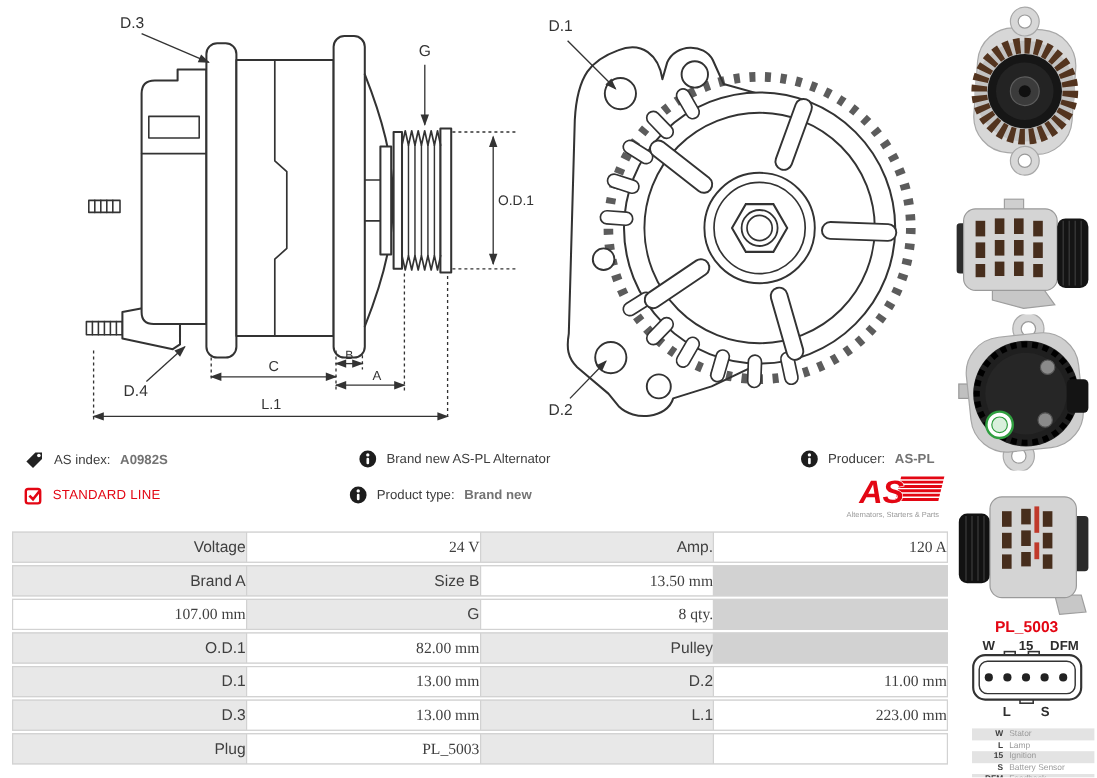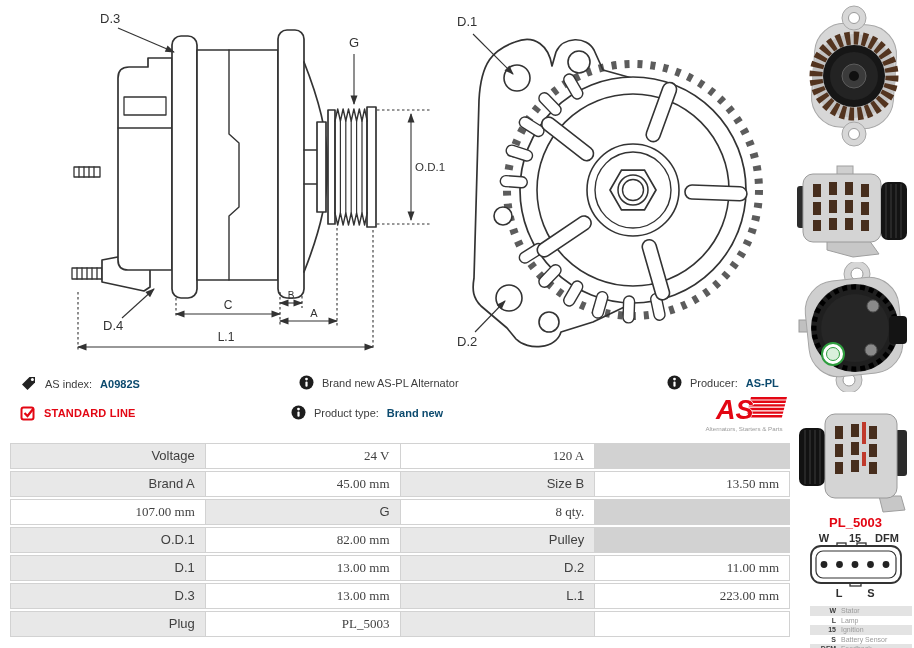--- a/index.html
+++ b/index.html
@@ -5,29 +5,29 @@
   html,body { margin:0; padding:0; background:#fff; }
   .page {
     position:relative; width:914px; height:648px; background:#ffffff;
     font-family:"Liberation Sans", sans-serif; overflow:hidden;
   }
   .abs { position:absolute; }
 
   
   .info-item { position:absolute; display:flex; align-items:center; gap:8px;
                font-size:11px; color:#3d3d3d; white-space:nowrap; }
-  .info-item b { color:#0c4a6e; }
-  .red-bold { color:#e30613; font-weight:bold; letter-spacing:.2px; }
+  .info-item b { color:#737373; }
+  .red-bold { color:#e30613; font-weight:normal; letter-spacing:.2px; }
 
   
   .spec-table { position:absolute; left:10px; top:443px; width:780px; }
   .spec-row { display:grid; grid-template-columns:1fr 1fr 1fr 1fr; gap:1px;
               background:#d2d2d2; border:1px solid #d2d2d2; margin-bottom:2px; }
   .spec-cell { height:24px; line-height:24px; font-size:13px; color:#3f3f3f;
-               text-align:right; padding-right:10px; overflow:hidden; }
+               text-align:right; overflow:hidden; }
   .spec-label { background:#e8e8e8; }
   .spec-value { background:#ffffff;font-family:Liberation Serif, serif; }
 
   
   .plug-panel { position:absolute; left:797px; top:513px; width:117px; }
   .plug-title { text-align:center; font-size:13px; font-weight:bold; color:#e30613; margin:2px 0 0 0; }
   .plug-legend { width:102px; margin:2px 0 0 13px; }
   .legend-row { display:grid; grid-template-columns:26px 1fr; column-gap:5px;
                 height:9.6px; line-height:9.6px; font-size:7px; }
   .legend-row.zebra { background:#e3e3e3; }
@@ -320,25 +320,25 @@
       <rect x="58" y="22" width="36" height="2.4"></rect>
     </g>
     <text x="22" y="26" font-size="27" font-weight="bold" font-style="italic" fill="#e30613" stroke="#ffffff" stroke-width="1" paint-order="stroke">AS</text>
     <text x="50" y="38" font-size="6.2" fill="#9a9a9a" text-anchor="middle">Alternators, Starters &amp; Parts</text>
   </svg>
 
   <div class="spec-table">
     <div class="spec-row">
       <div class="spec-cell spec-label">Voltage</div>
       <div class="spec-cell spec-value">24 V</div>
+      <div class="spec-cell spec-label">Amp.</div>
       <div class="spec-cell spec-value">120 A</div>
     </div>
     <div class="spec-row">
       <div class="spec-cell spec-label">Brand A</div>
-      <div class="spec-cell spec-value">45.00 mm</div>
       <div class="spec-cell spec-label">Size B</div>
       <div class="spec-cell spec-value">13.50 mm</div>
     </div>
     <div class="spec-row">
       <div class="spec-cell spec-value">107.00 mm</div>
       <div class="spec-cell spec-label">G</div>
       <div class="spec-cell spec-value">8 qty.</div>
     </div>
     <div class="spec-row">
       <div class="spec-cell spec-label">O.D.1</div>

